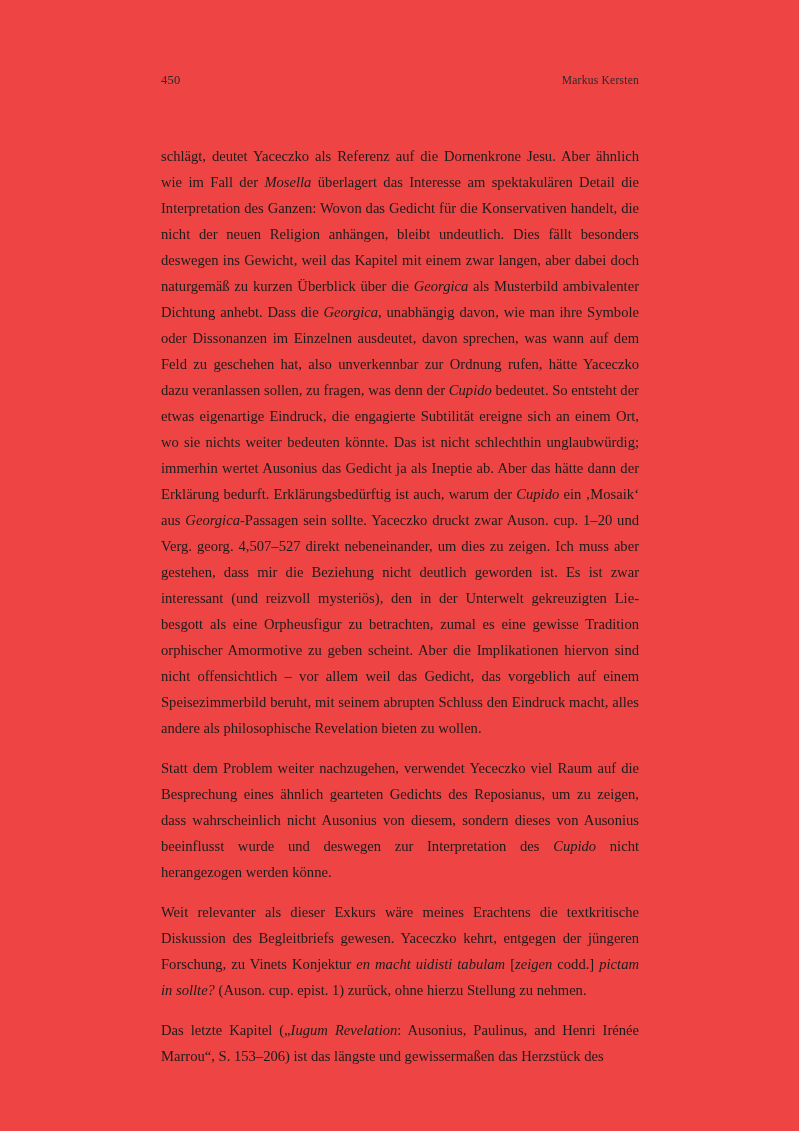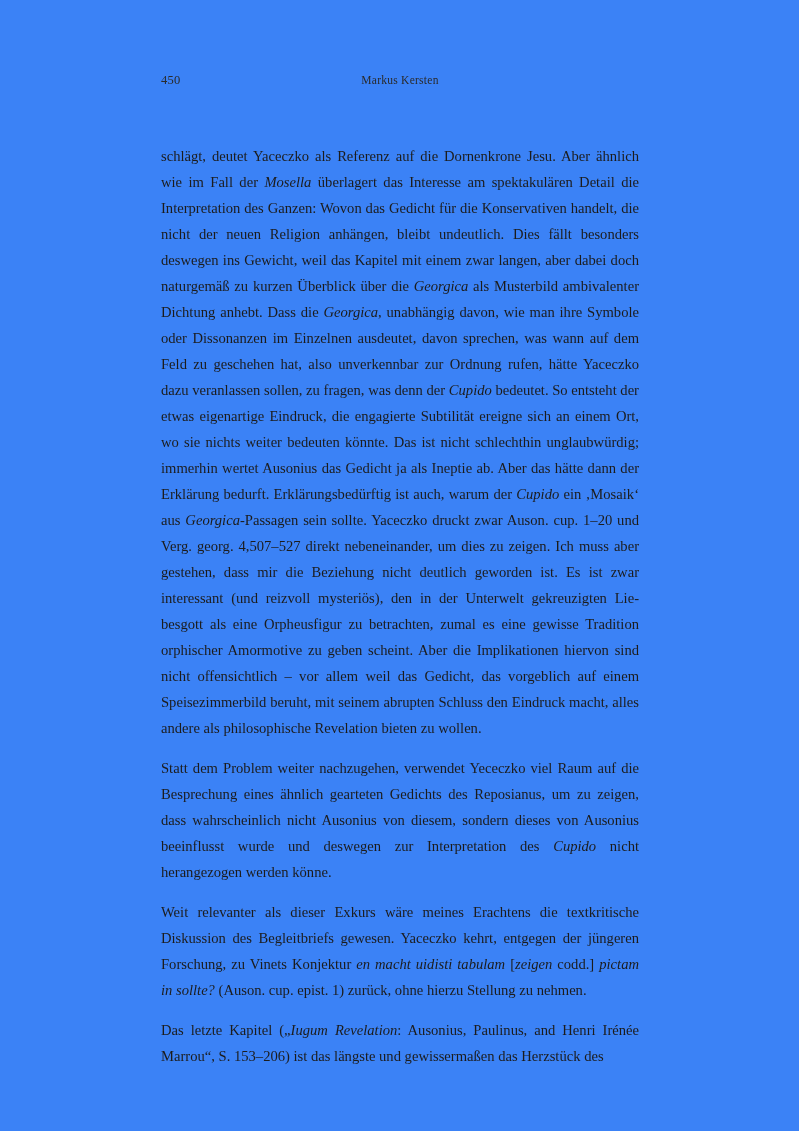--- a/index.html
+++ b/index.html
@@ -14,21 +14,21 @@
     position: relative;
     overflow: hidden;
     font-family: "Liberation Serif", "DejaVu Serif", serif;
     color: #1a1a1a;
     -webkit-font-smoothing: antialiased;
   }
 
   .page {
     position: absolute;
     inset: 0;
-    background: #3b82f6;
+    background: #ef4444;
   }
 
   
   .running-head {
     position: absolute;
     left: 161px;
     top: 70px;
     width: 478px;
     height: 20px;
   }
@@ -39,21 +39,21 @@
     font-size: 12.5px;
     line-height: 20px;
     color: #2a2a2a;
     letter-spacing: 0.2px;
   }
   .head-title {
     position: absolute;
     left: 0;
     right: 0;
     top: 0;
-    text-align: center;
+    text-align: right;
     font-size: 11.5px;
     line-height: 20px;
     color: #2a2a2a;
     letter-spacing: 0.25px;
   }
 
   
   .textblock {
     position: absolute;
     left: 161px;

